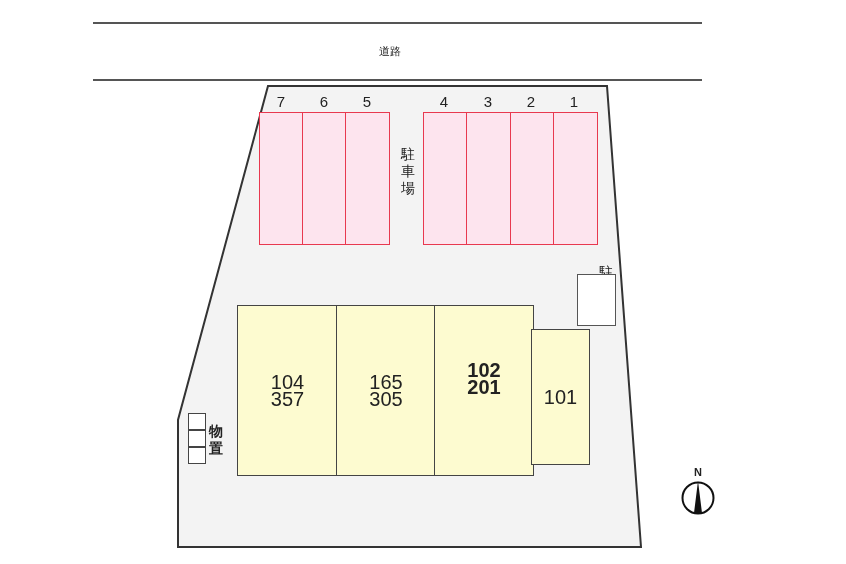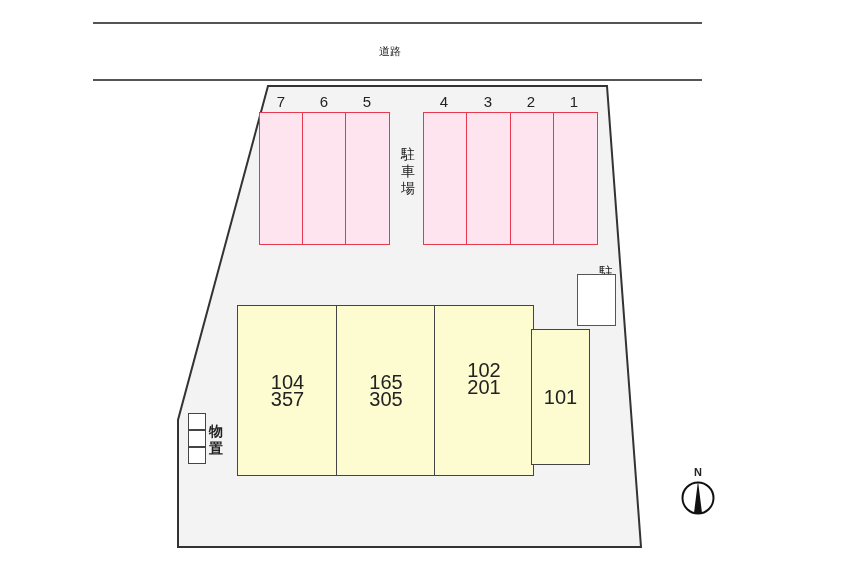--- a/index.html
+++ b/index.html
@@ -51,21 +51,21 @@
 <div class="bike"></div>
 
 <div class="unit" style="left:237px; top:305px; width:101px; height:171px;">
   <span>104</span>
   <span>357</span>
 </div>
 <div class="unit" style="left:336px; top:305px; width:100px; height:171px;">
   <span>165</span>
   <span>305</span>
 </div>
-<div class="unit" style="left:434px; top:305px; width:100px; height:171px; padding-bottom:24px;">
+<div class="unit" style="left:434px; top:305px; width:100px; height:171px; padding-bottom:24px;font-weight:bold;">
   <span>102</span>
   <span>201</span>
 </div>
 <div class="unit" style="left:531px; top:329px; width:59px; height:136px;">
   <span>101</span>
 </div>
 
 <div class="storage-cell" style="top:413px;"></div>
 <div class="storage-cell" style="top:430px;"></div>
 <div class="storage-cell" style="top:447px;"></div>

